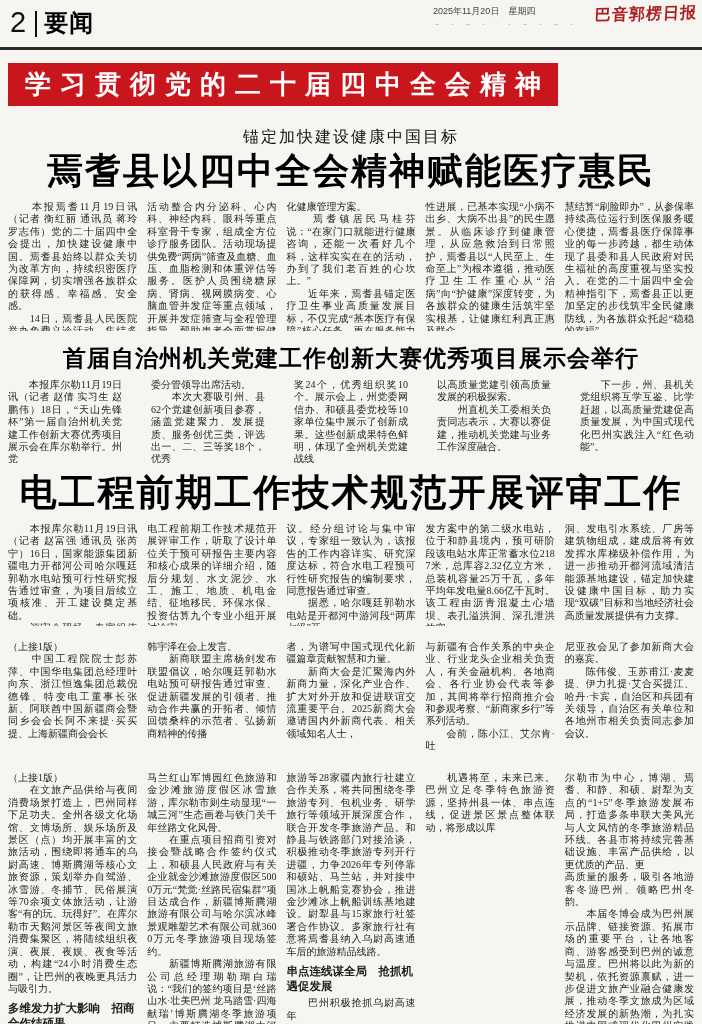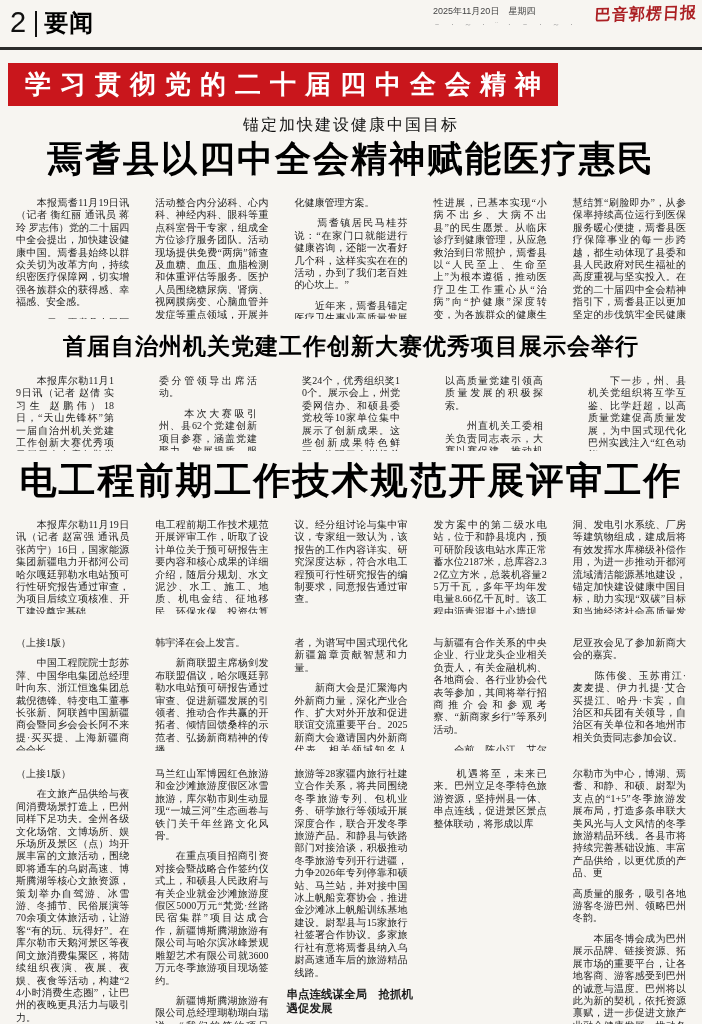--- a/index.html
+++ b/index.html
@@ -19,31 +19,31 @@
   .dateline .fine{color:#9a9a9a;letter-spacing:4px;font-size:8px;}
   .masthead{position:absolute;right:5px;top:4px;color:#ab1f23;font-size:16px;font-weight:900;
     transform:skewX(-5deg) rotate(-1.5deg);font-family:"Liberation Serif",serif;letter-spacing:1px;}
   .headrule{height:3px;background:#2c2c2c;}
   
   .banner{margin:13px 0 0 8px;width:550px;height:43px;background:#c9161c;color:#ffffff;
     display:flex;align-items:center;justify-content:center;
     font-size:26px;font-weight:bold;letter-spacing:9px;font-family:Liberation Serif, serif;
     text-indent:9px;}
   
-  .kicker{margin-top:9px;text-align:center;font-size:16px;letter-spacing:2px;color:#111;}
+  .kicker{margin-top:21px;text-align:center;font-size:16px;letter-spacing:2px;color:#111;}
   .h-main{margin:2px 0 0;text-align:center;font-size:36px;line-height:42px;font-weight:900;color:#000;
     font-family:"Liberation Sans",sans-serif;letter-spacing:2px;}
   .h-second{margin:14px 0 6px;text-align:center;font-size:23px;line-height:28px;font-weight:900;color:#000;
     letter-spacing:1px;}
   .h-third{margin:8px 0 8px;text-align:center;font-size:37px;line-height:44px;font-weight:900;color:#000;
     letter-spacing:2px;}
   
   .cols{display:flex;gap:10px;padding:0 8px;overflow:hidden;}
   .col{flex:1;min-width:0;}
-  .col p{margin:8px;font-size:10px;line-height:12.4px;text-align:justify;text-justify:inter-ideograph;
+  .col p{margin:0;font-size:10px;line-height:12.4px;text-align:justify;text-justify:inter-ideograph;
     color:#1c1c1c;word-break:break-all;}
   .col p.sub{font-family:"Liberation Sans",sans-serif;font-weight:bold;font-size:11.5px;line-height:14.5px;
     margin:6px 0 4px;text-align:left;}
   #a1-cols{height:130px;margin-top:9px;}
   #a2-cols{height:84px;gap:29px;}
   #a3-cols{height:103px;}
   #c1-cols{height:122px;margin-top:15px;}
   #c2-cols{height:276px;margin-top:9px;}
 </style>
 </head>

